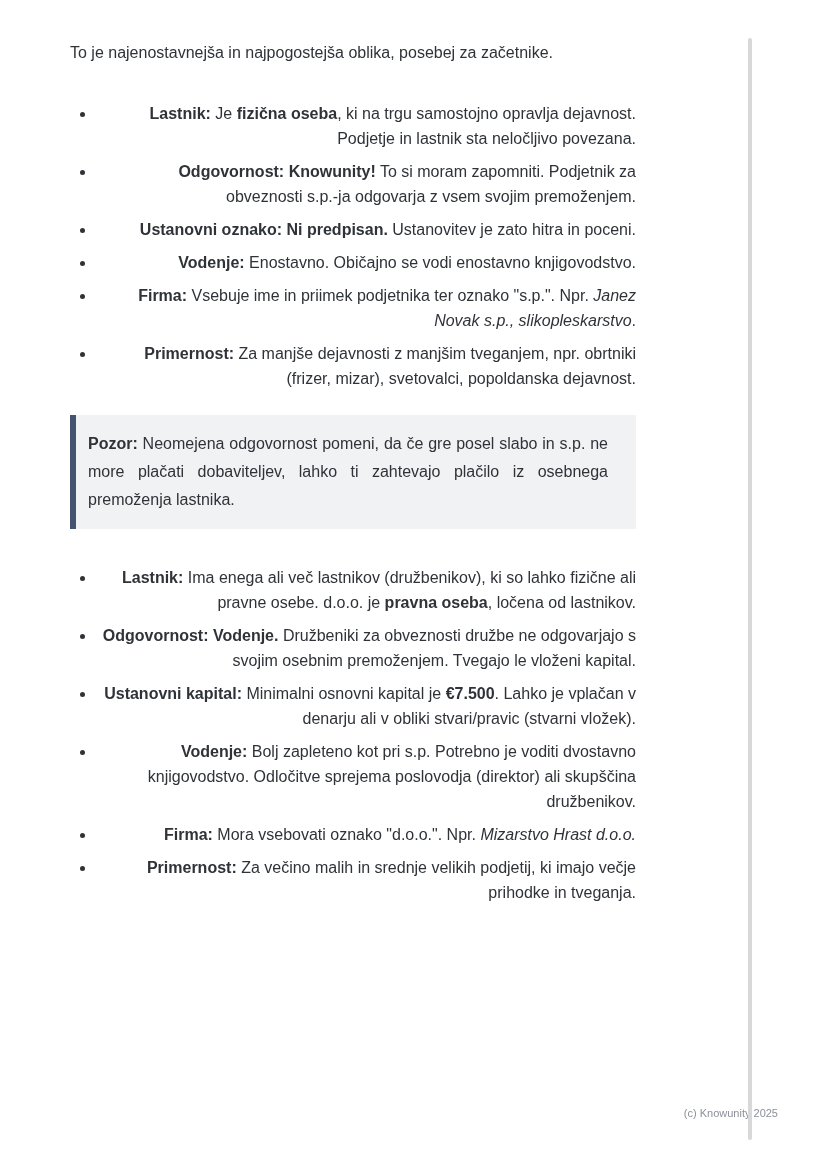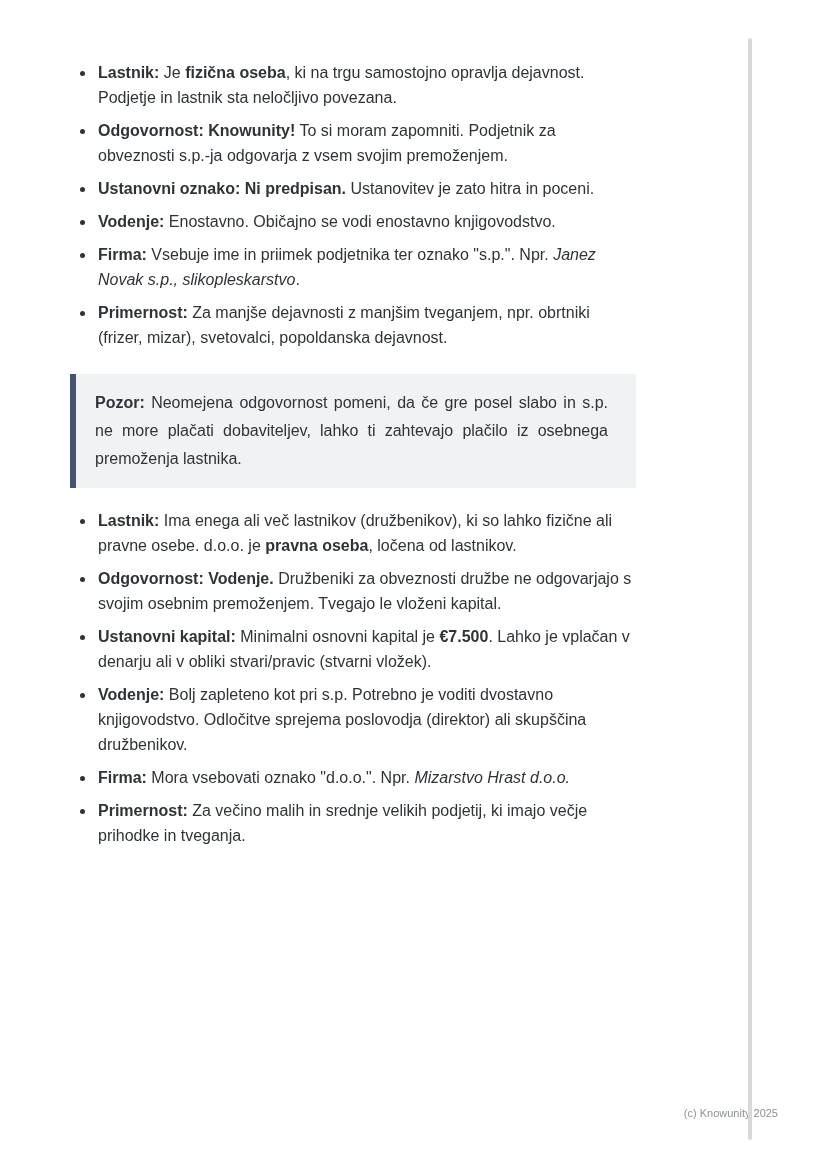--- a/index.html
+++ b/index.html
@@ -21,34 +21,34 @@
   .intro { margin-bottom: 0; }
   h1 {
     font-size: 27px;
     line-height: 32px;
     font-weight: 700;
     color: var(--heading-faded, #d4d7dc);
     margin: 26px 0 22px 0;
     letter-spacing: 0.2px;
   }
   .lead { margin: 0; }
-  ul { margin: 20px 0 24px 0; padding-left: 26px; }
+  ul { margin: 36px 0 24px 0; padding-left: 26px; text-align: right; }
   li {
     font-size: 16px;
     line-height: 25px;
     margin-bottom: 8px;
     padding-left: 2px;
   }
   li::marker { color: var(--body-text, #2f3338); }
   strong { font-weight: 700; }
   em { font-style: italic; }
   .callout {
     background: var(--callout-bg, #f1f2f4);
     border-left: 6px solid var(--callout-border, #44536e);
-    padding: 15px 28px 15px 19px;
+    padding: 15px 28px 15px 12px;
     margin: 24px 0 0 0;
   }
   .callout p {
     text-align: justify;
     line-height: 28px;
   }
   .watermark {
     position: absolute;
     right: 50px; bottom: 52px;
     font-size: 11px;
@@ -63,20 +63,21 @@
     border-radius: 2px;
   }
 </style>
 </head>
 <body>
 
 <div class="content">
 
 
   <section>
+    <p class="lead">To je najenostavnejša in najpogostejša oblika, posebej za začetnike.</p>
     <ul>
       <li><strong>Lastnik:</strong> Je <strong>fizična oseba</strong>, ki na trgu samostojno opravlja dejavnost. Podjetje in lastnik sta neločljivo povezana.</li>
       <li><strong>Odgovornost: Knowunity!</strong> To si moram zapomniti. Podjetnik za obveznosti s.p.-ja odgovarja z vsem svojim premoženjem.</li>
       <li><strong>Ustanovni oznako: Ni predpisan.</strong> Ustanovitev je zato hitra in poceni.</li>
       <li><strong>Vodenje:</strong> Enostavno. Običajno se vodi enostavno knjigovodstvo.</li>
       <li><strong>Firma:</strong> Vsebuje ime in priimek podjetnika ter oznako "s.p.". Npr. <em>Janez Novak s.p., slikopleskarstvo</em>.</li>
       <li><strong>Primernost:</strong> Za manjše dejavnosti z manjšim tveganjem, npr. obrtniki (frizer, mizar), svetovalci, popoldanska dejavnost.</li>
     </ul>
     <div class="callout">
       <p><strong>Pozor:</strong> Neomejena odgovornost pomeni, da če gre posel slabo in s.p. ne more plačati dobaviteljev, lahko ti zahtevajo plačilo iz osebnega premoženja lastnika.</p>

